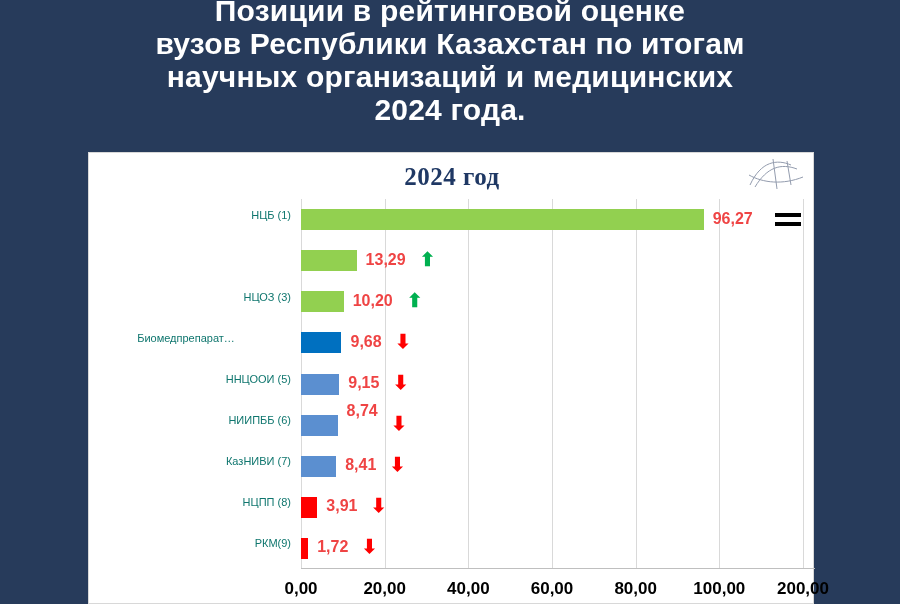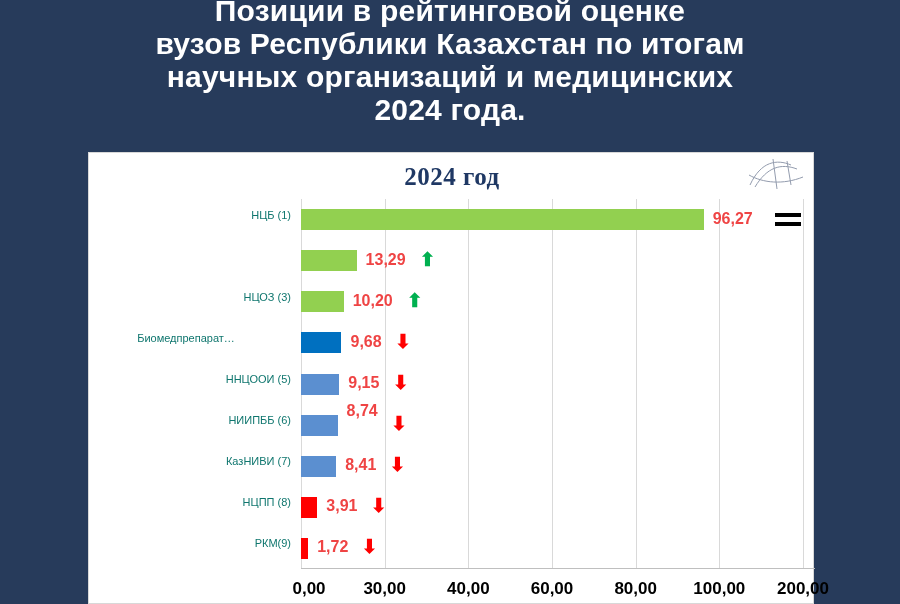--- a/index.html
+++ b/index.html
@@ -76,22 +76,22 @@
   <div id="plot">
       <div class="bars-area">
         <div class="gridline" style="left: 0px;"></div>
         <div class="gridline" style="left: 83.6667px;"></div>
         <div class="gridline" style="left: 167.333px;"></div>
         <div class="gridline" style="left: 251px;"></div>
         <div class="gridline" style="left: 334.667px;"></div>
         <div class="gridline" style="left: 418.333px;"></div>
         <div class="gridline" style="left: 502px;"></div>
         <div class="axis-base"></div>
-        <div class="tick" style="left: 8px;">0,00</div>
-        <div class="tick" style="left: 83.6667px;">30,00</div>
+        <div class="tick" style="left: 0px;">0,00</div>
+        <div class="tick" style="left: 83.6667px;">20,00</div>
         <div class="tick" style="left: 167.333px;">40,00</div>
         <div class="tick" style="left: 251px;">60,00</div>
         <div class="tick" style="left: 334.667px;">80,00</div>
         <div class="tick" style="left: 418.333px;">100,00</div>
         <div class="tick" style="left: 502px;">200,00</div>
         <div class="bar" style="left: 0px; top: 10.0556px; width: 402.729px; background: rgb(146, 208, 80);"></div>
         <div class="bar-value" style="left: 411.729px; top: 10.5556px;">96,27</div>
         <div class="dash-mark" style="left: 474px; top: 13.5556px;"></div>
         <div class="dash-mark" style="left: 474px; top: 22.5556px;"></div>
         <div class="bar" style="left: 0px; top: 51.1667px; width: 55.5965px; background: rgb(146, 208, 80);"></div>

